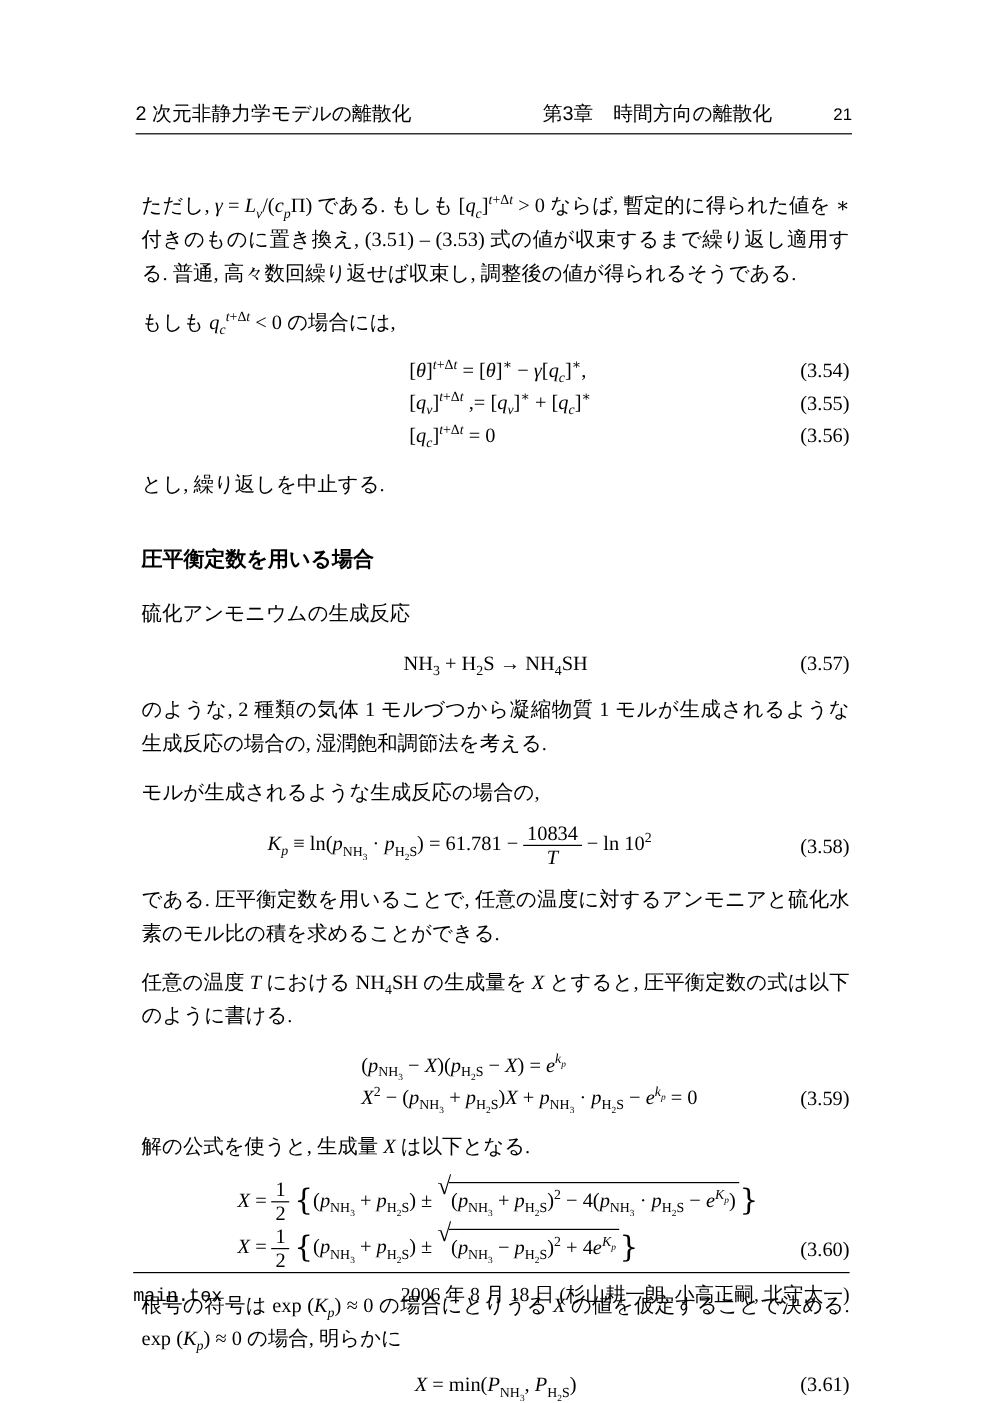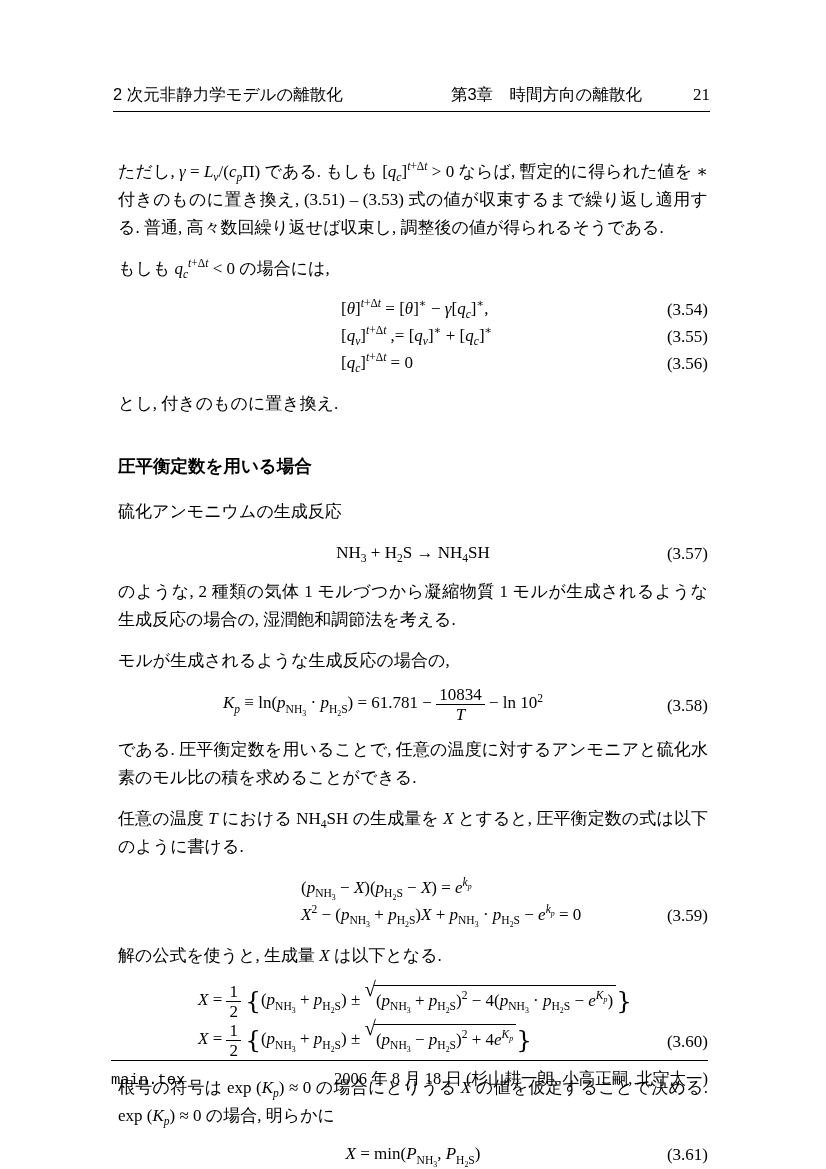--- a/index.html
+++ b/index.html
@@ -8,21 +8,21 @@
     font-family:"Liberation Serif","DejaVu Serif",serif;font-size:17px;overflow:hidden;
   }
   
   .header{
     position:absolute;left:113px;top:84px;width:597px;
     border-bottom:1.5px solid #000;padding-bottom:5px;
     display:flex;justify-content:space-between;align-items:baseline;
     font-family:"Liberation Sans","DejaVu Sans",sans-serif;font-size:16.5px;
   }
   .hgroup{display:flex;gap:51px;align-items:center;}
-  .pageno{font-family:Liberation Serif, serif;font-size:17px;}
+  .pageno{font-family:Liberation Sans, sans-serif;font-size:14px;}
   
   .content{position:absolute;left:118px;top:128px;width:590px;}
   .content p{margin:0 0 13px;line-height:28px;text-align:justify;text-justify:inter-ideograph;}
   p.first{margin-top:30px;}
   p.tight{margin-bottom:8px;}
   h3.sect{
     margin:36px 0 20px;font-size:17.5px;font-weight:bold;line-height:24px;
     font-family:"Liberation Sans","DejaVu Sans",sans-serif;
   }
   
@@ -83,21 +83,21 @@
       <div class="eq ind223">
         <span class="eqbody">[<i>q</i><sub><i>v</i></sub>]<sup><i>t</i>+Δ<i>t</i></sup> ,= [<i>q</i><sub><i>v</i></sub>]<sup>∗</sup> + [<i>q</i><sub><i>c</i></sub>]<sup>∗</sup></span>
         <span class="eqno">(3.55)</span>
       </div>
       <div class="eq ind223">
         <span class="eqbody">[<i>q</i><sub><i>c</i></sub>]<sup><i>t</i>+Δ<i>t</i></sup> = 0</span>
         <span class="eqno">(3.56)</span>
       </div>
     </div>
 
-    <p>とし, 付きのものに置き換え.</p>
+    <p>とし, 繰り返しを中止する.</p>
 
     <h3 class="sect">圧平衡定数を用いる場合</h3>
 
     <p>硫化アンモニウムの生成反応</p>
 
     <div class="eq center eqsp">
       <span class="eqbody">NH<sub>3</sub> + H<sub>2</sub>S → NH<sub>4</sub>SH</span>
       <span class="eqno">(3.57)</span>
     </div>
 

